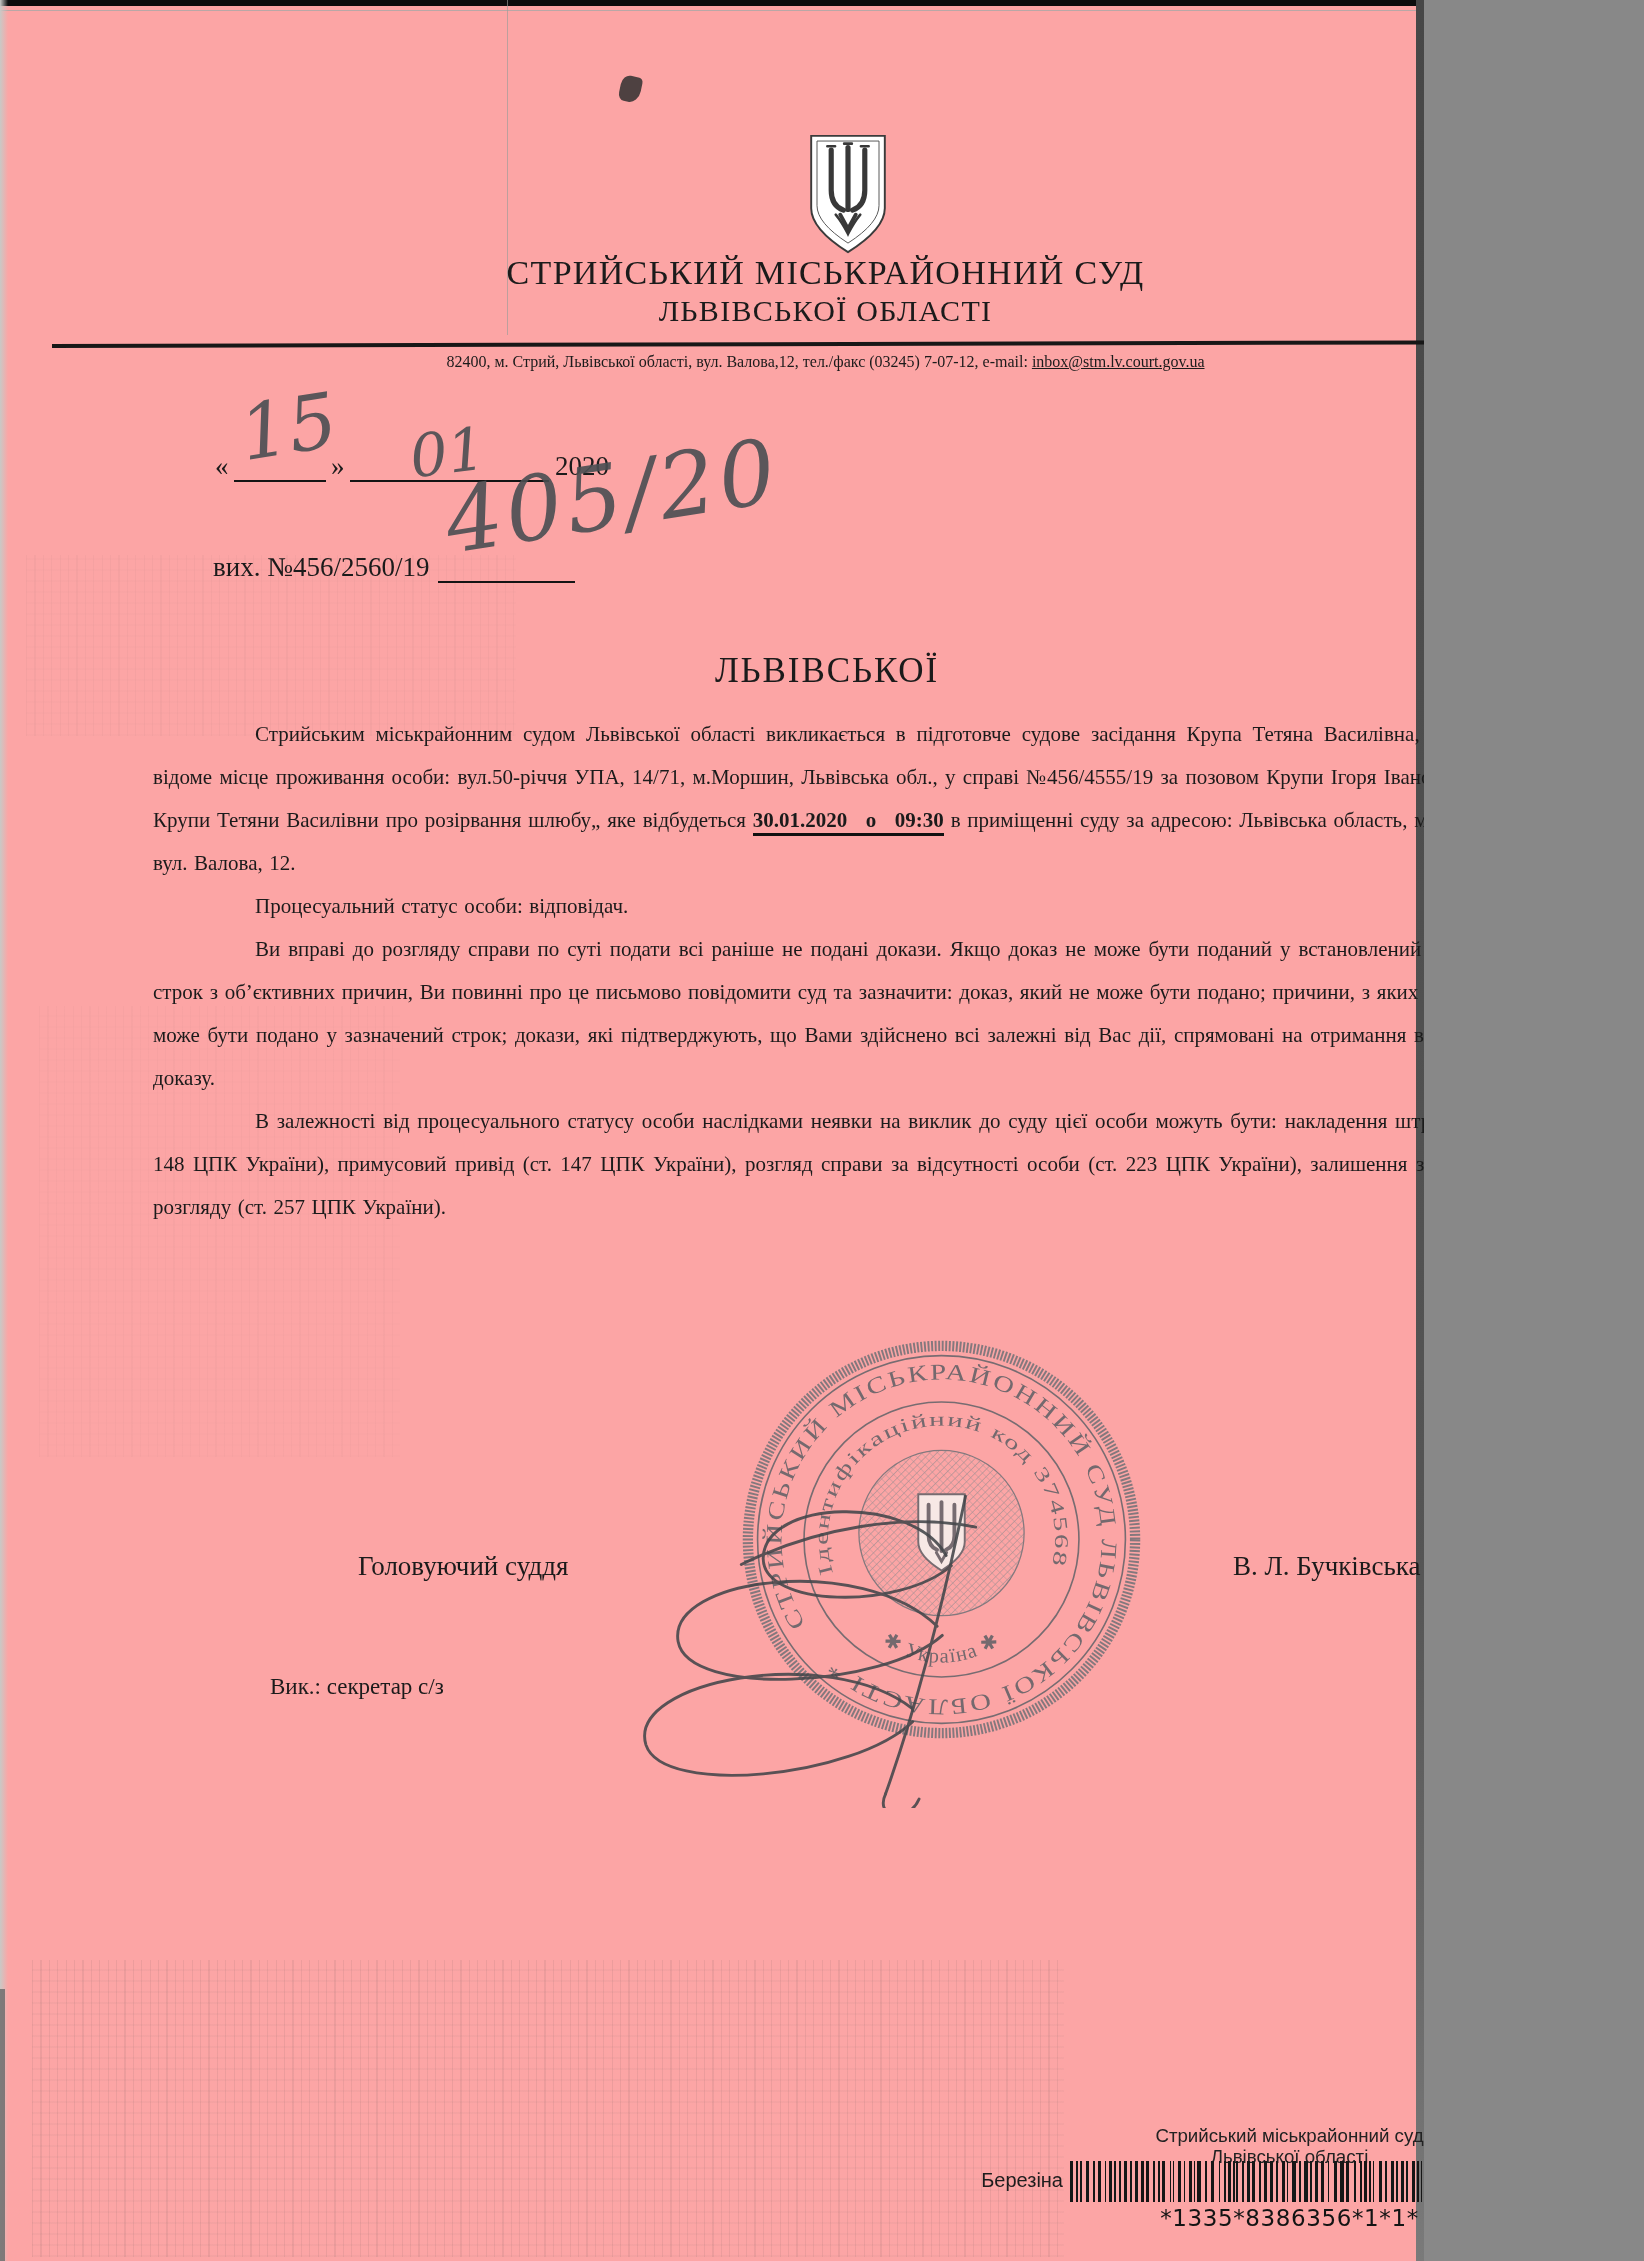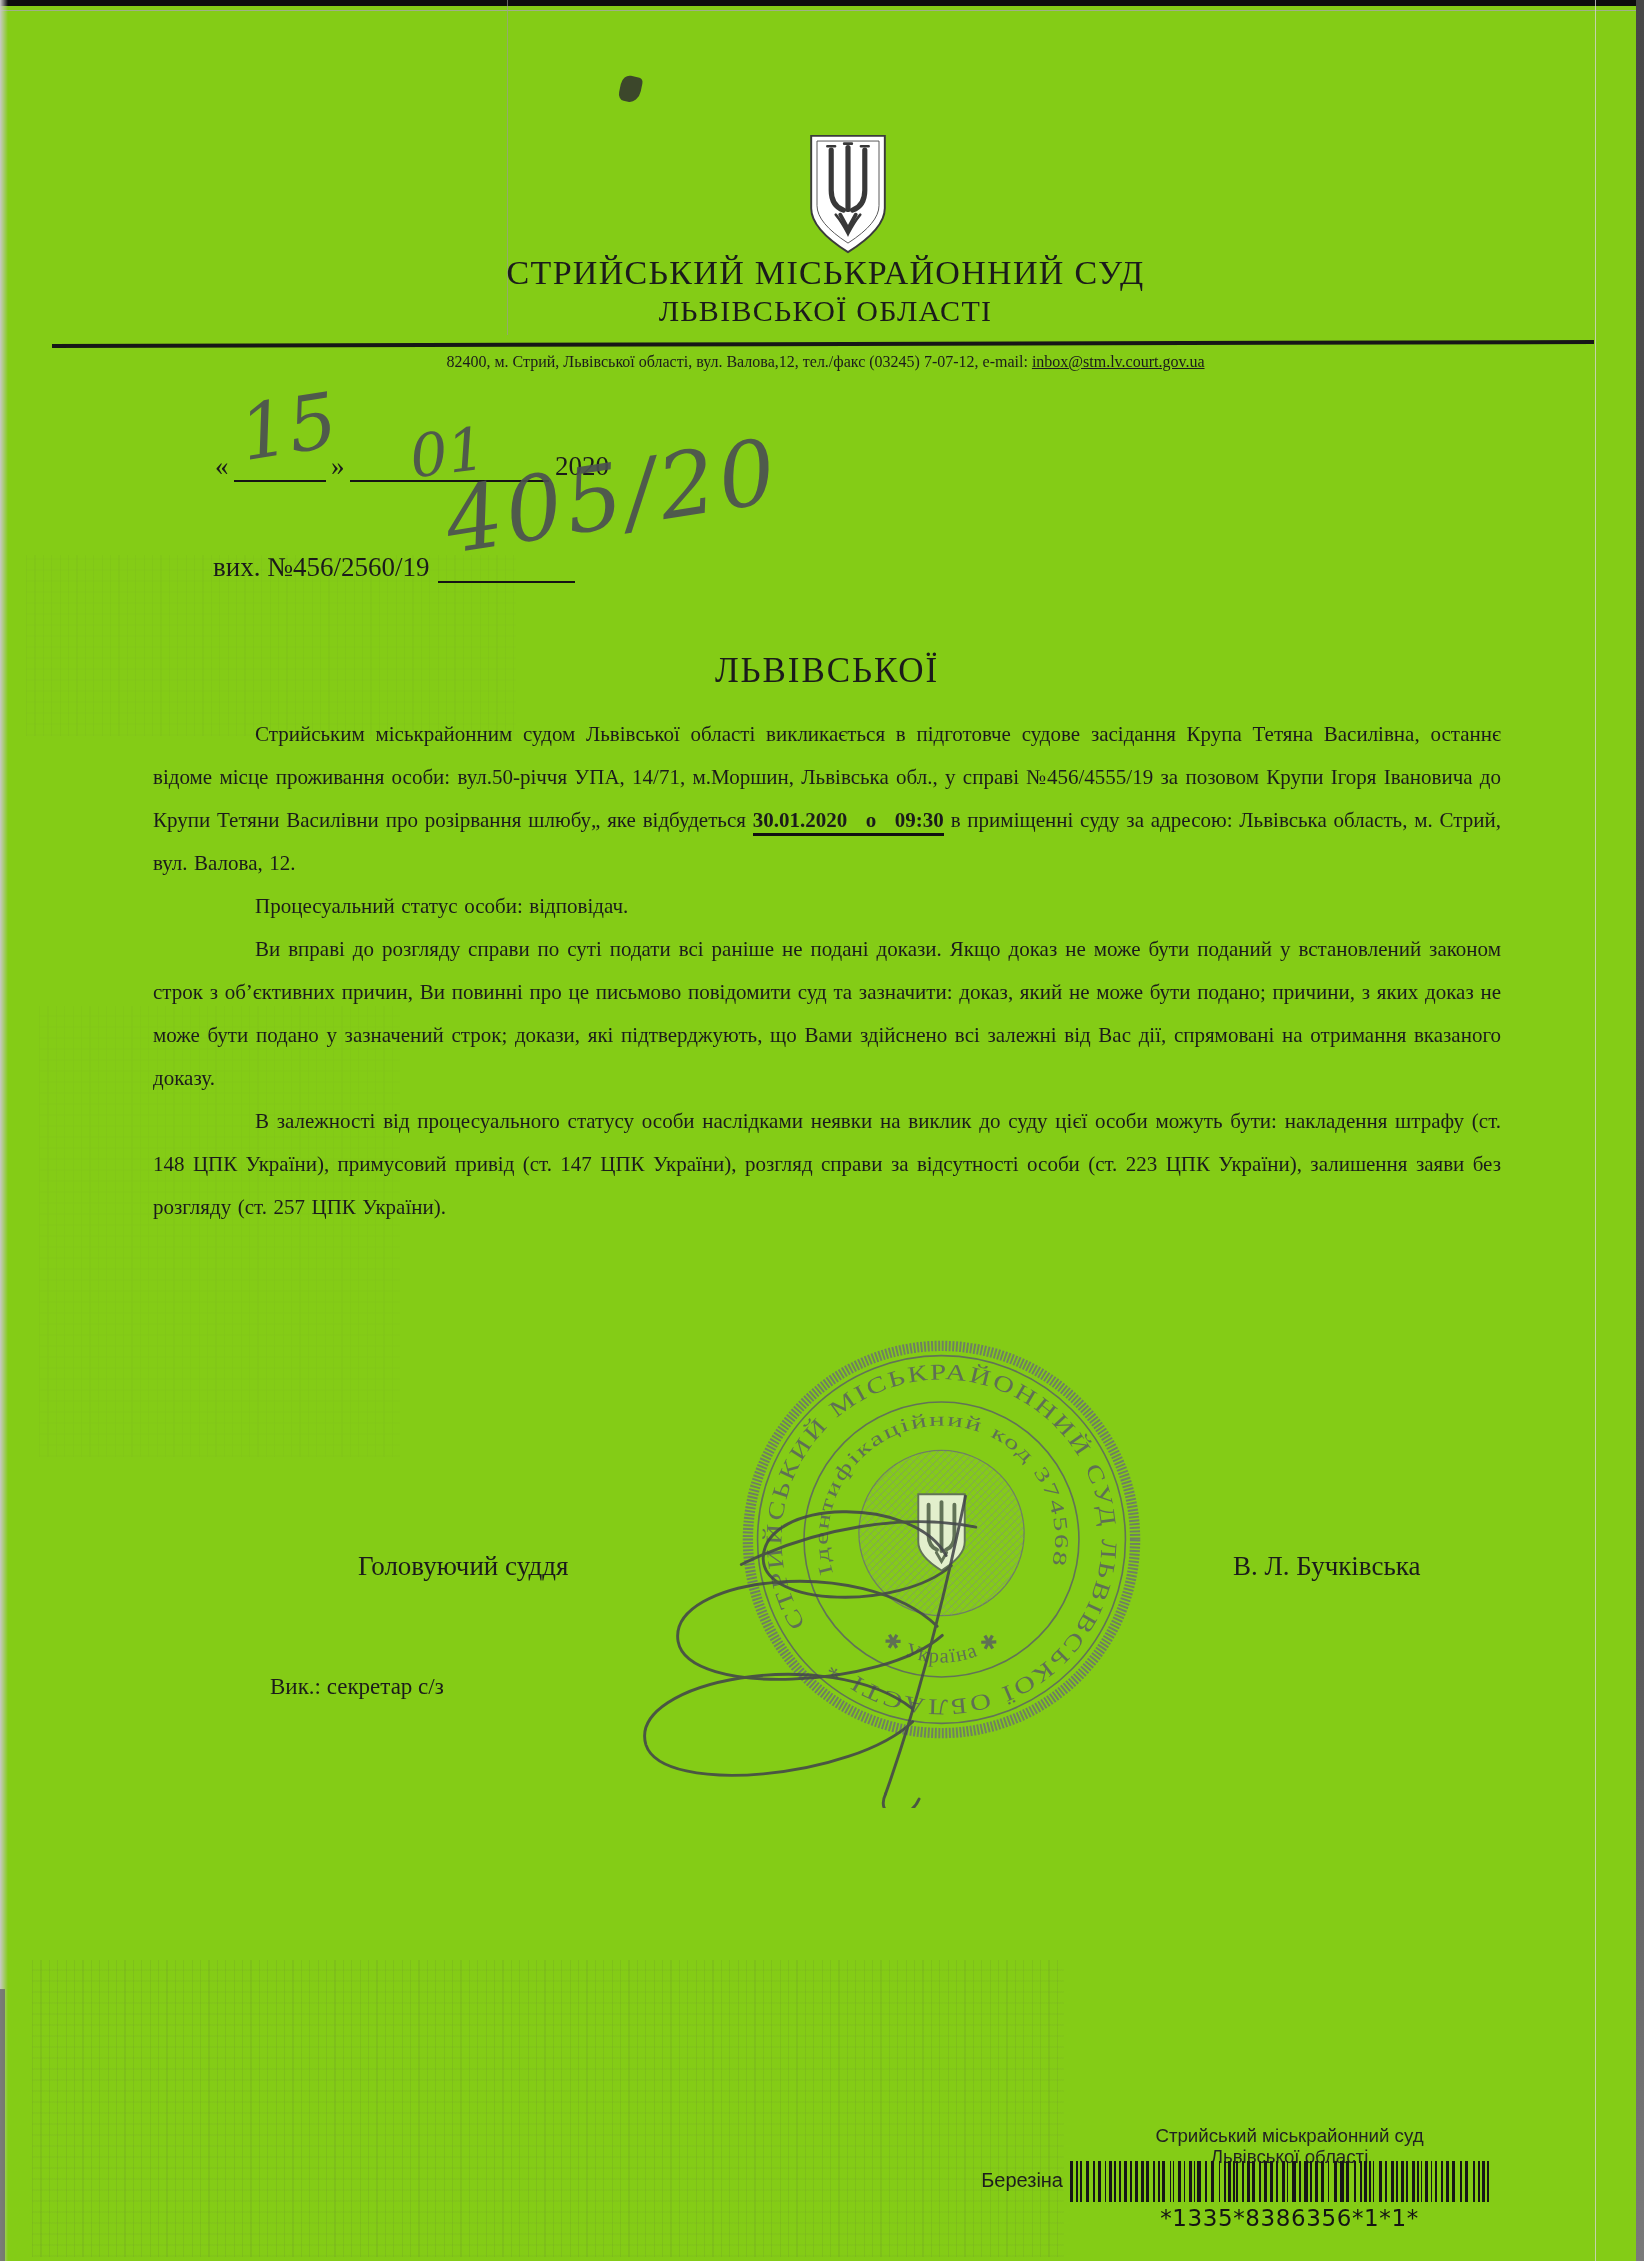--- a/index.html
+++ b/index.html
@@ -1,19 +1,19 @@
 <!DOCTYPE html>
 <html style="font-size:10.3px"><head>
 <meta charset="utf-8">
 <style>
   html,body{margin:0;padding:0;background:#888;}
   .page{
     position:relative;
-    width:1644px;height:2261px;
-    background:#84cc16;
+    width:1424px;height:2261px;
+    background:#fca5a5;
     overflow:hidden;
     font-family:"Liberation Serif", serif;
     color:#1b1b1b;
   }
   
   .scan-top-bar{position:absolute;left:0;top:0;width:1644px;height:6.4px;background:#0d0d0d;}
   .scan-top-line{position:absolute;left:0;top:9.7px;width:1644px;height:1.3px;background:#a8a8a6;opacity:.8;}
   .scan-right-band{position:absolute;right:0;top:0;width:8.4px;height:2261px;
     background:linear-gradient(to bottom,#474747 0%,#555 70%,#7a7a7a 100%);}
   .scan-right-line{position:absolute;left:1595px;top:0;width:1.3px;height:2261px;background:#d3d3d0;opacity:.8;}

